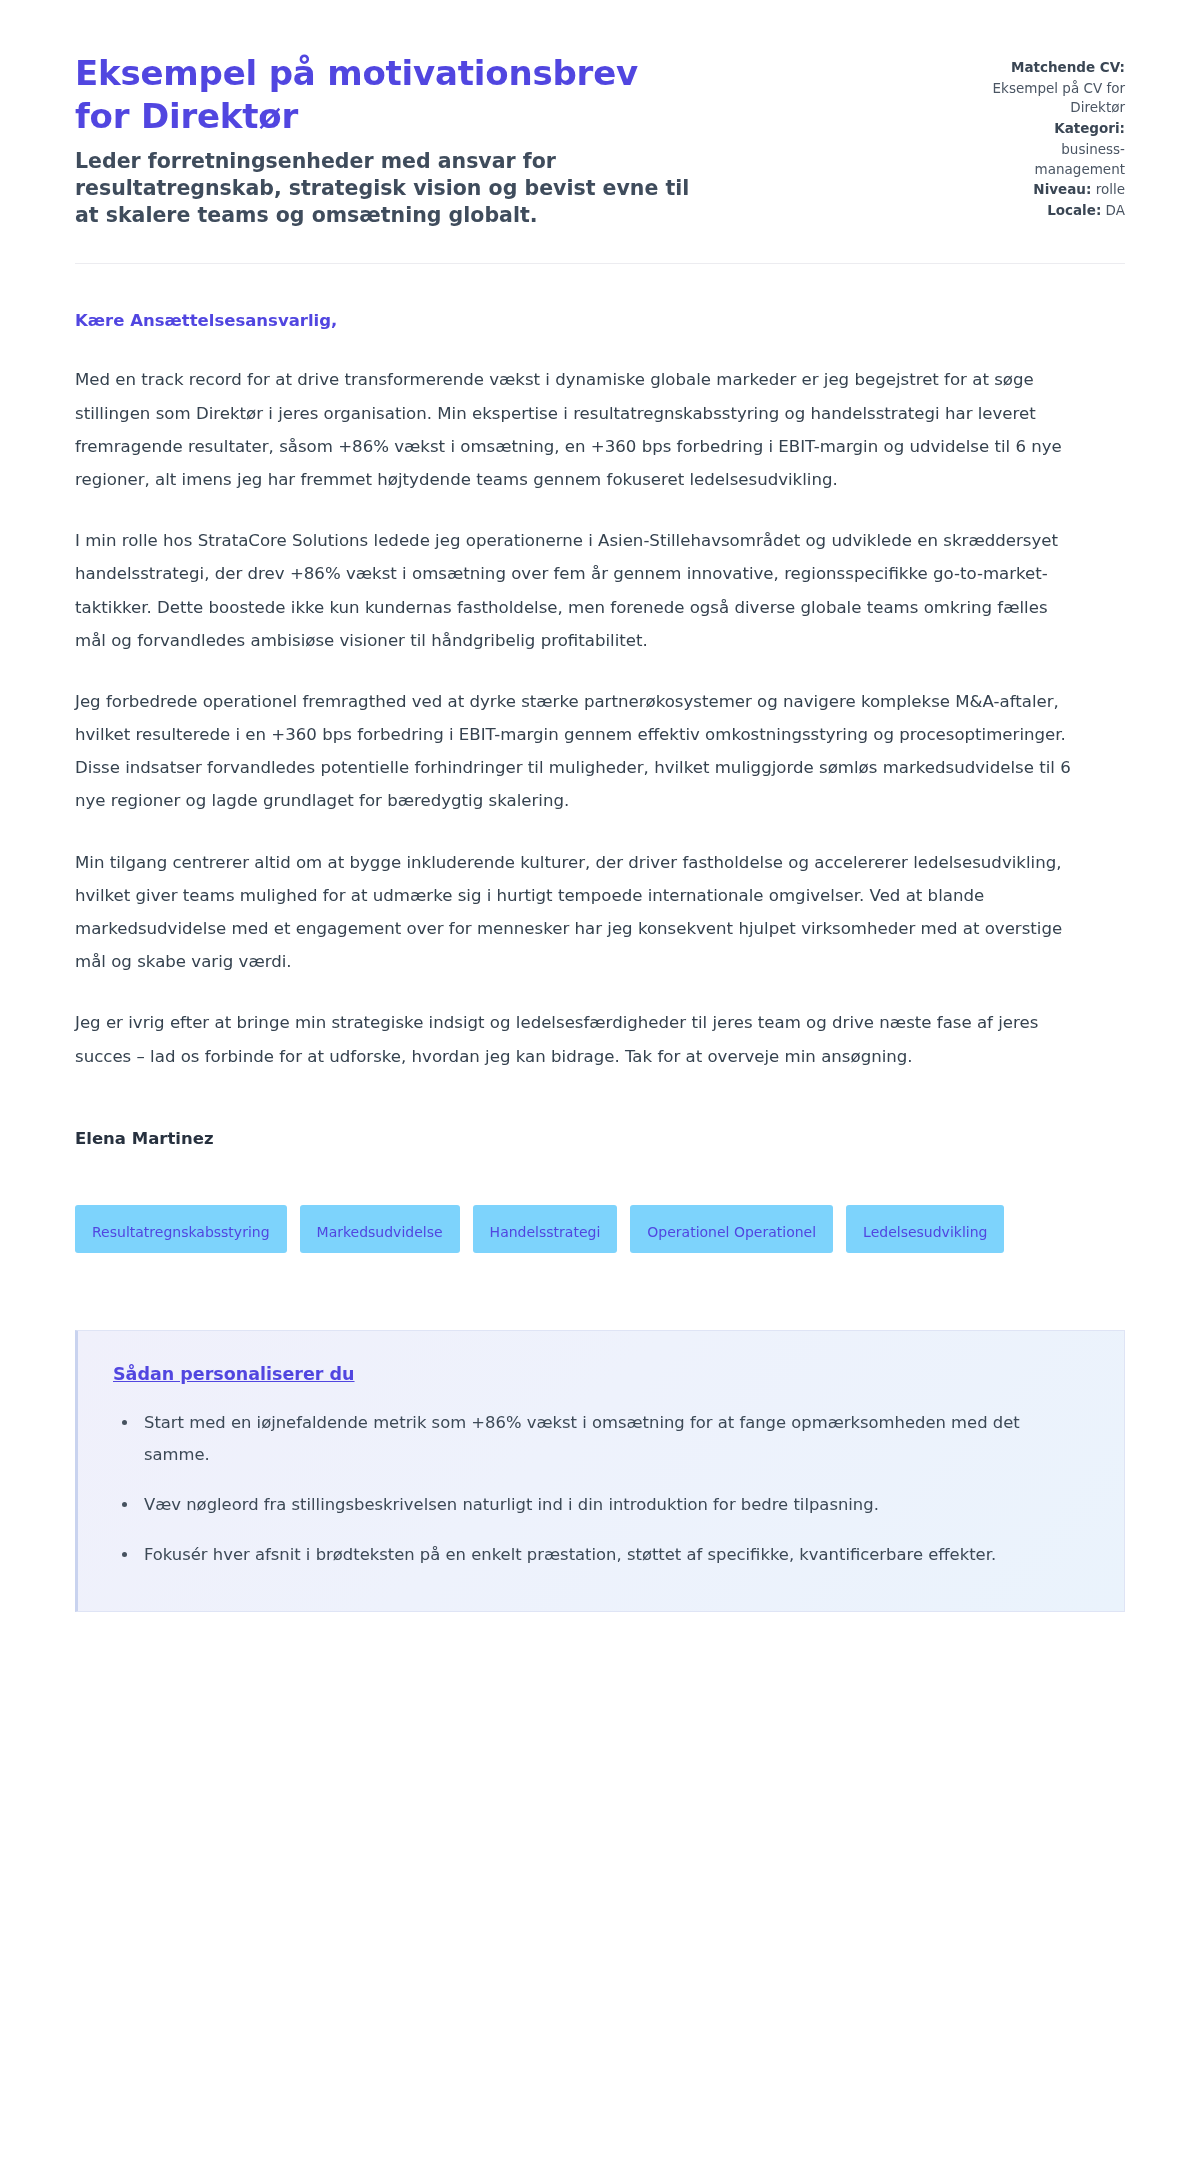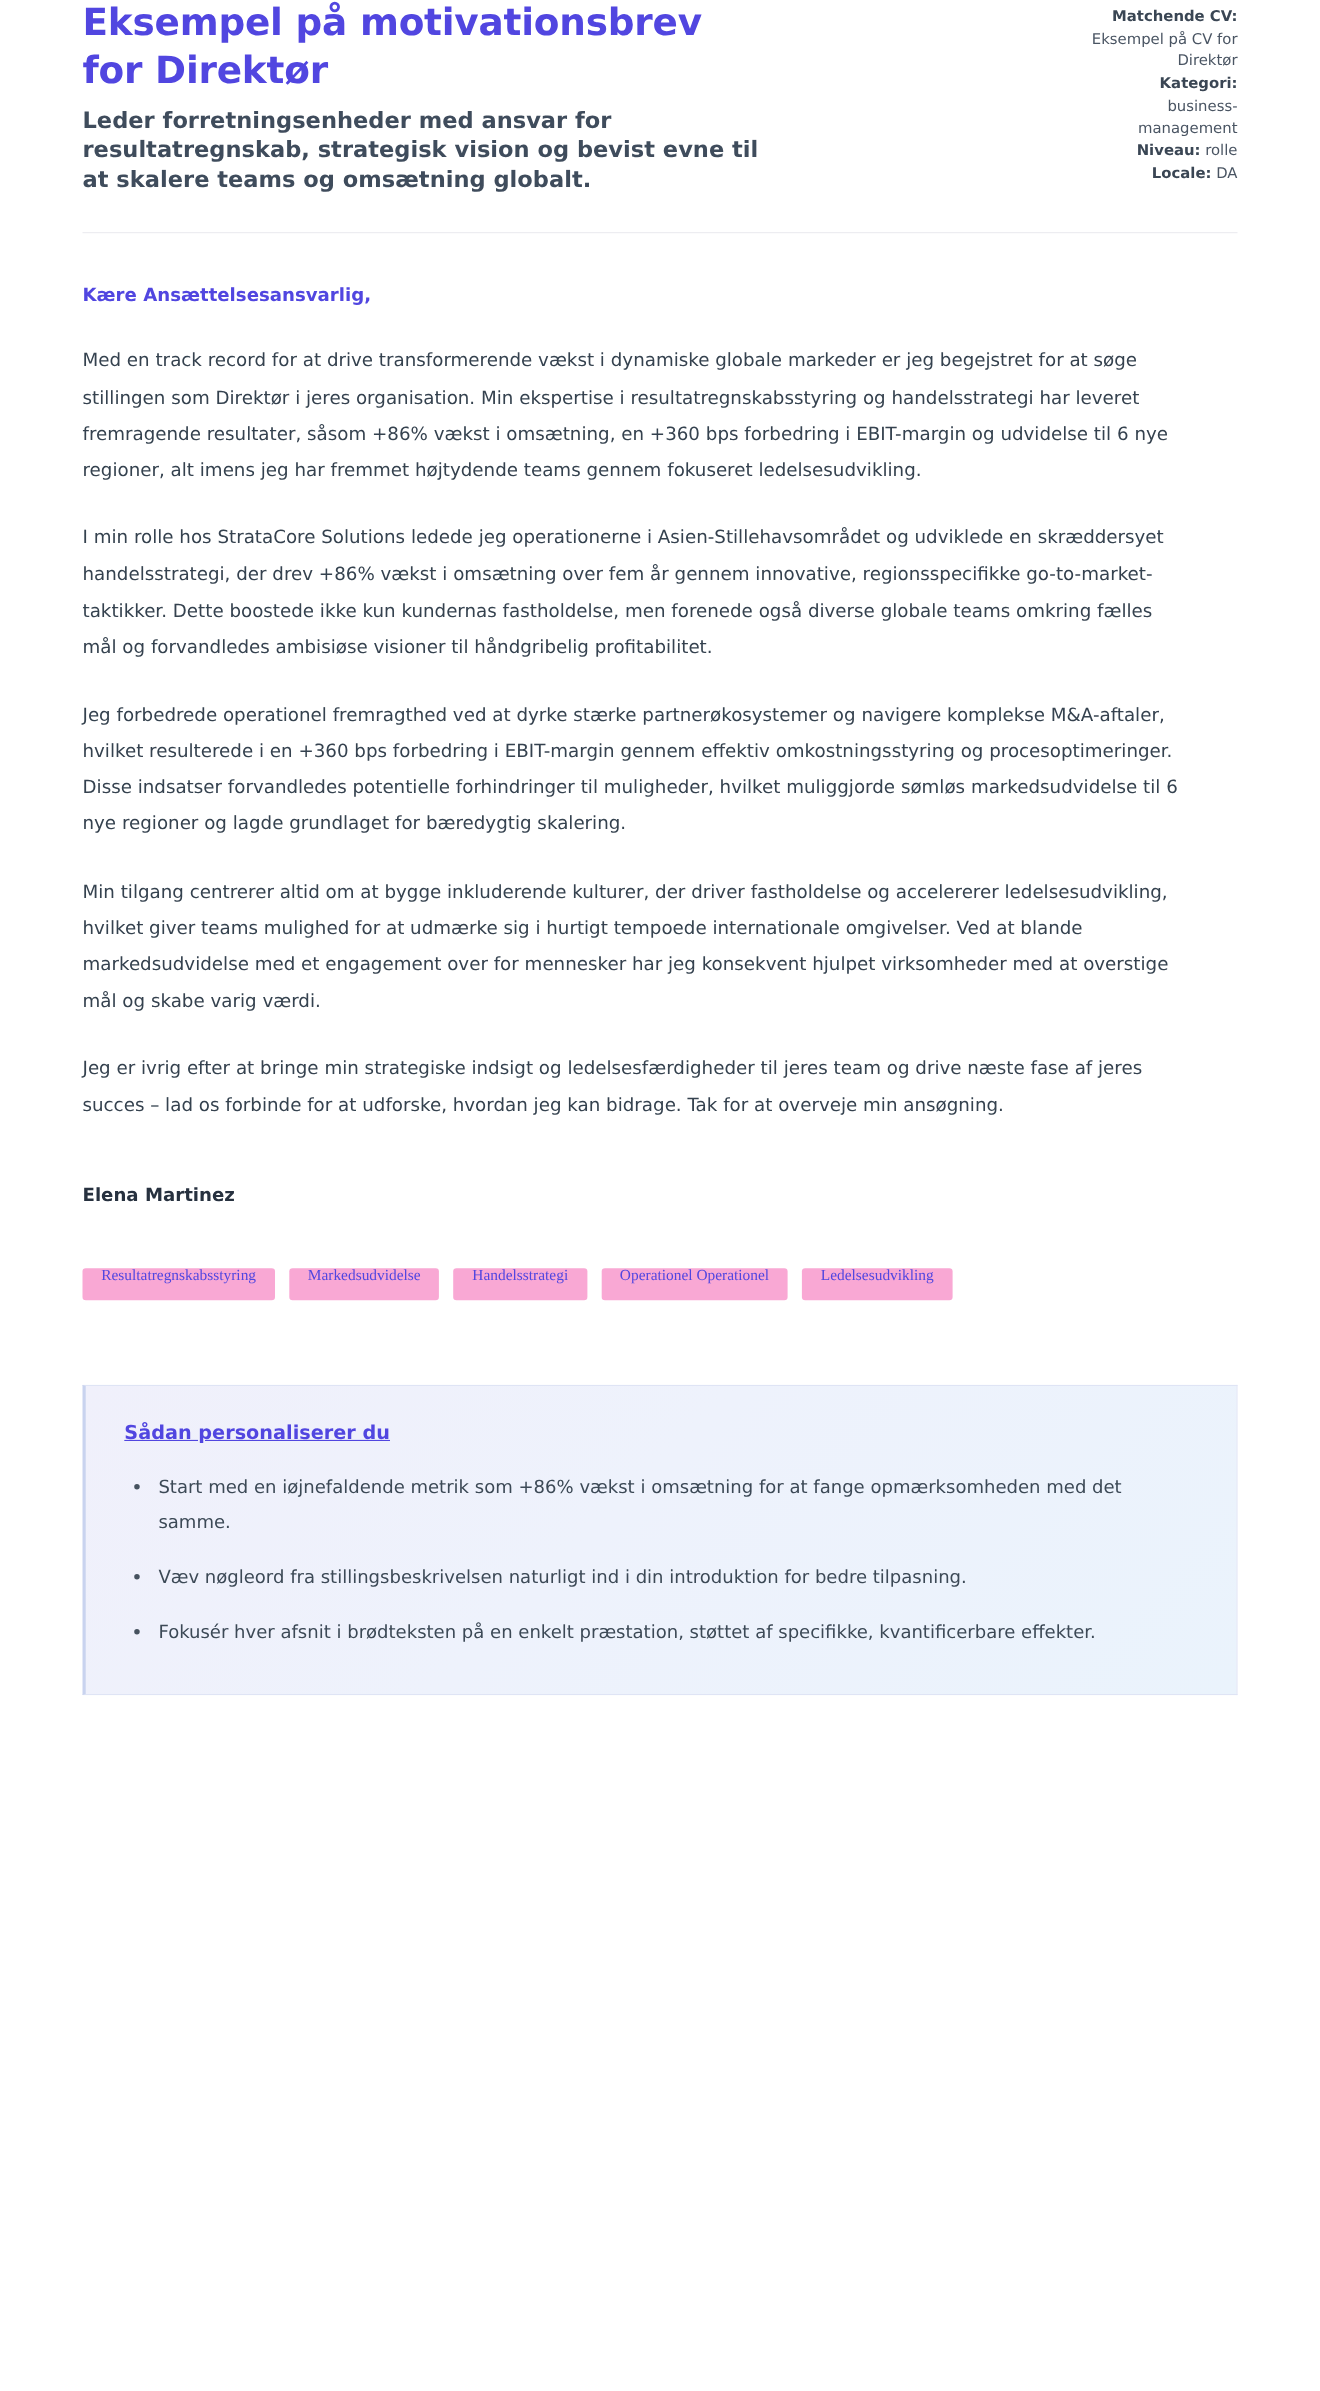--- a/index.html
+++ b/index.html
@@ -20,20 +20,21 @@
   .page {
     width: 1200px;
     padding: 0 75px;
   }
 
   
   .doc-header {
     display: flex;
     align-items: flex-start;
     justify-content: space-between;
+    padding-top: 52px;
     gap: 40px;
   }
   .header-left {
     flex: 1 1 auto;
     max-width: 770px;
   }
   .doc-title {
     font-size: 34px;
     line-height: 1.26;
     font-weight: 700;
@@ -115,28 +116,27 @@
 
   
   .tag-list {
     margin-top: 57px;
     display: flex;
     flex-wrap: wrap;
     gap: 11px 13px;
     max-width: 1035px;
   }
   .tag-chip {
-    background: #f9a8d4;
+    background: #7dd3fc;
     color: #5146e0;
     font-size: 14px;
     line-height: 1;
-    padding: 1px 17px 14px 17px;
+    padding: 20px 17px 14px 17px;
     border-radius: 3px;
     white-space: nowrap;
-    font-family: Liberation Serif, serif;
   }
 
   
   .tips-panel {
     margin-top: 77px;
     margin-bottom: 60px;
     border: 1px solid #dfe4f5;
     border-left: 3px solid #c9d3ef;
     background: linear-gradient(135deg, #f0f0fb 0%, #eef2fc 45%, #eaf3fc 100%);
     padding: 33px 40px 40px 35px;

